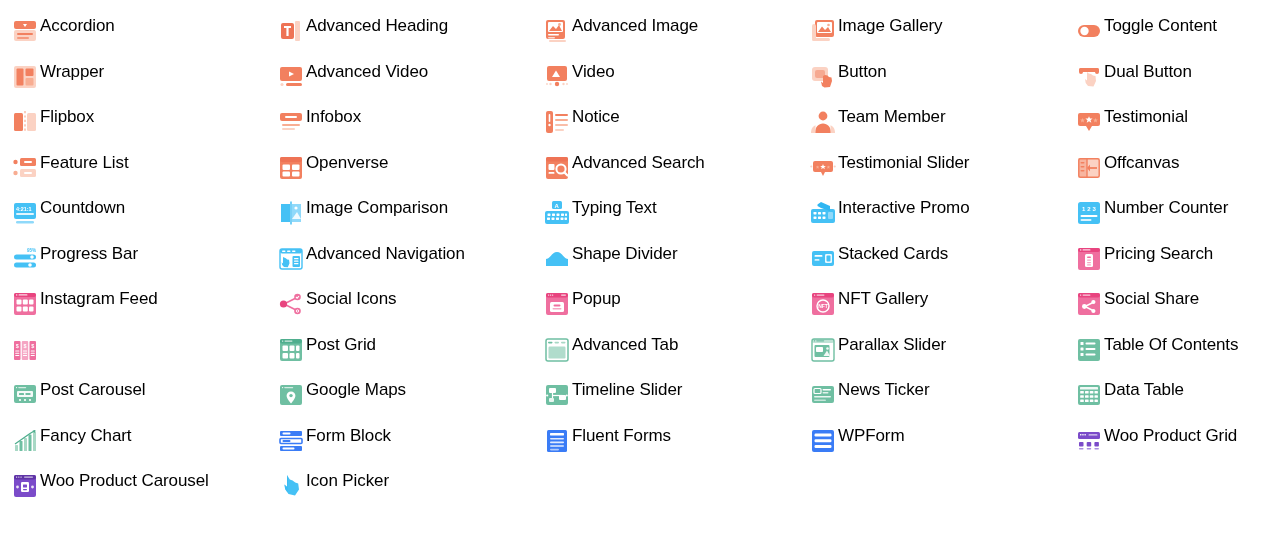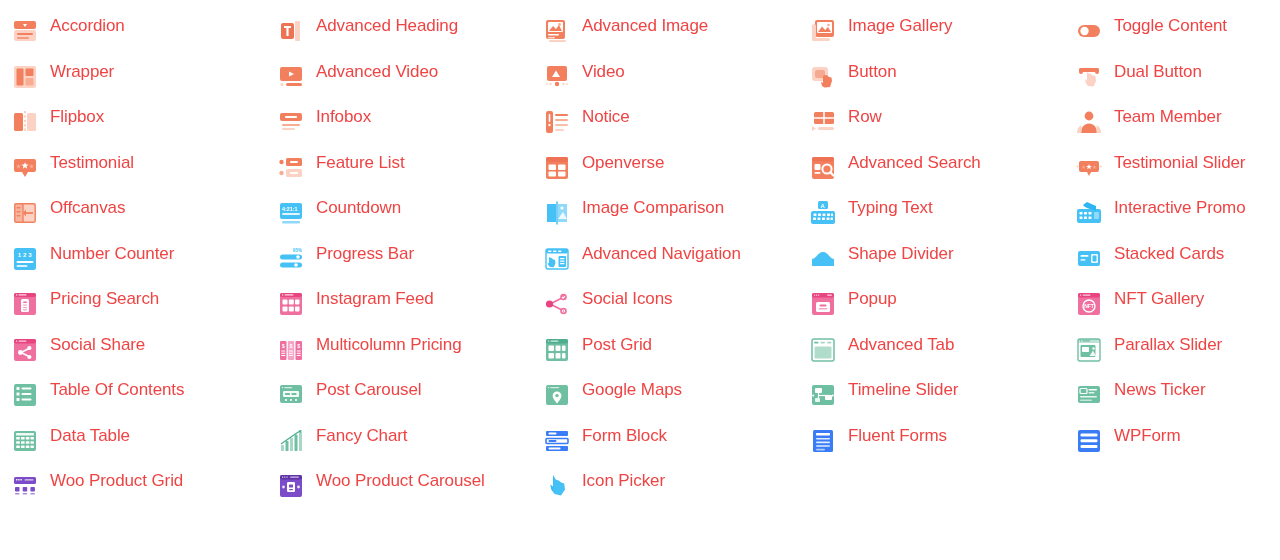--- a/index.html
+++ b/index.html
@@ -25,25 +25,25 @@
   }
   .cell.empty{visibility:hidden;}
   .ico{
     width:26px;height:26px;
     flex:0 0 26px;
     margin-top:8px;
     position:relative;
   }
   .ico svg{display:block;width:26px;height:26px;}
   .lbl{
-    margin-left:12px;
+    margin-left:2px;
     margin-top:5px;
     font-size:17px;
     line-height:22px;
-    color:#ef4444;
+    color:#000000;
     letter-spacing:-0.1px;
     white-space:normal;
     max-width:196px;
   }
 </style>
 </head>
 <body>
 
 <div id="grid">
     <div class="cell">
@@ -188,32 +188,20 @@
           <rect x="2" y="2" width="7" height="22" rx="2" fill="#f2805f"></rect>
           <rect x="4.7" y="5" width="1.6" height="8" rx="0.8" fill="#ffffff"></rect>
           <circle cx="5.5" cy="16" r="1.2" fill="#ffffff"></circle>
           <rect x="11" y="5" width="13" height="2" rx="1" fill="#f2805f"></rect>
           <rect x="11" y="10" width="13" height="2" rx="1" fill="#f8ad92"></rect>
           <rect x="11" y="15" width="13" height="2" rx="1" fill="#f8ad92" opacity="0.8"></rect>
           <rect x="11" y="20" width="9" height="2" rx="1" fill="#fbd2c3"></rect>
         </svg>
       </span>
       <span class="lbl">Notice</span>
-    </div>
-    <div class="cell">
-      <span class="ico">
-        <svg viewBox="0 0 26 26" xmlns="http://www.w3.org/2000/svg">
-          <rect x="4" y="3" width="20" height="12" rx="1.5" fill="#f2805f"></rect>
-          <line x1="4" y1="9" x2="24" y2="9" stroke="#ffffff" stroke-width="1.5"></line>
-          <line x1="14" y1="3" x2="14" y2="15" stroke="#ffffff" stroke-width="1.5"></line>
-          <path d="M2 17 L6 19.5 L2 22 Z" fill="#fbd2c3"></path>
-          <rect x="8" y="18" width="16" height="3" rx="1.5" fill="#fbd2c3"></rect>
-        </svg>
-      </span>
-      <span class="lbl">Row</span>
     </div>
     <div class="cell">
       <span class="ico">
         <svg viewBox="0 0 26 26" xmlns="http://www.w3.org/2000/svg">
           <circle cx="13" cy="7" r="4.4" fill="#f2805f"></circle>
           <path d="M5 24 C5 18 8.5 14.5 13 14.5 C17.5 14.5 21 18 21 24 Z" fill="#f2805f"></path>
           <path d="M1 24 C1 19.5 3 17 5.5 16.2 L5.5 24 Z" fill="#fbd2c3"></path>
           <path d="M25 24 C25 19.5 23 17 20.5 16.2 L20.5 24 Z" fill="#fbd2c3"></path>
         </svg>
       </span>
@@ -527,21 +515,20 @@
           <rect x="3.2" y="15.8" width="4.2" height="1" rx="0.5" fill="#ffffff"></rect>
           <rect x="3.2" y="18.1" width="4.2" height="1" rx="0.5" fill="#ffffff"></rect>
           <rect x="10.9" y="13.5" width="4.2" height="1" rx="0.5" fill="#ffffff"></rect>
           <rect x="10.9" y="15.8" width="4.2" height="1" rx="0.5" fill="#ffffff"></rect>
           <rect x="10.9" y="18.1" width="4.2" height="1" rx="0.5" fill="#ffffff"></rect>
           <rect x="18.6" y="13.5" width="4.2" height="1" rx="0.5" fill="#ffffff"></rect>
           <rect x="18.6" y="15.8" width="4.2" height="1" rx="0.5" fill="#ffffff"></rect>
           <rect x="18.6" y="18.1" width="4.2" height="1" rx="0.5" fill="#ffffff"></rect>
         </svg>
       </span>
-      <span class="lbl">Multicolumn Pricing</span>
     </div>
     <div class="cell">
       <span class="ico">
         <svg viewBox="0 0 26 26" xmlns="http://www.w3.org/2000/svg">
           <rect x="2" y="2" width="22" height="22" rx="2" fill="#6fbfa2"></rect>
           <rect x="2" y="2" width="22" height="4.5" rx="2" fill="#4fae8e"></rect>
           <rect x="4" y="3.4" width="1.3" height="1.3" rx="0.65" fill="#ffffff"></rect>
           <rect x="6.5" y="3.4" width="8" height="1.3" rx="0.65" fill="#ffffff" opacity="0.75"></rect>
           <rect x="4.5" y="8.5" width="5.5" height="5.5" rx="1" fill="#ffffff"></rect>
           <rect x="11.5" y="8.5" width="5" height="5.5" rx="1" fill="#ffffff"></rect>

